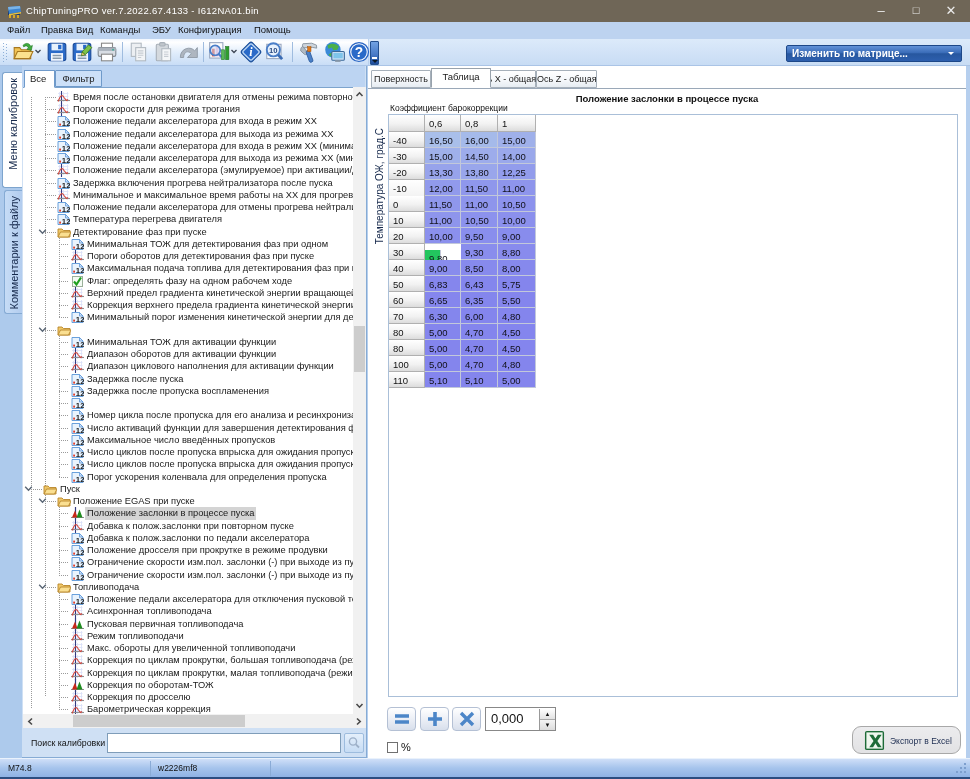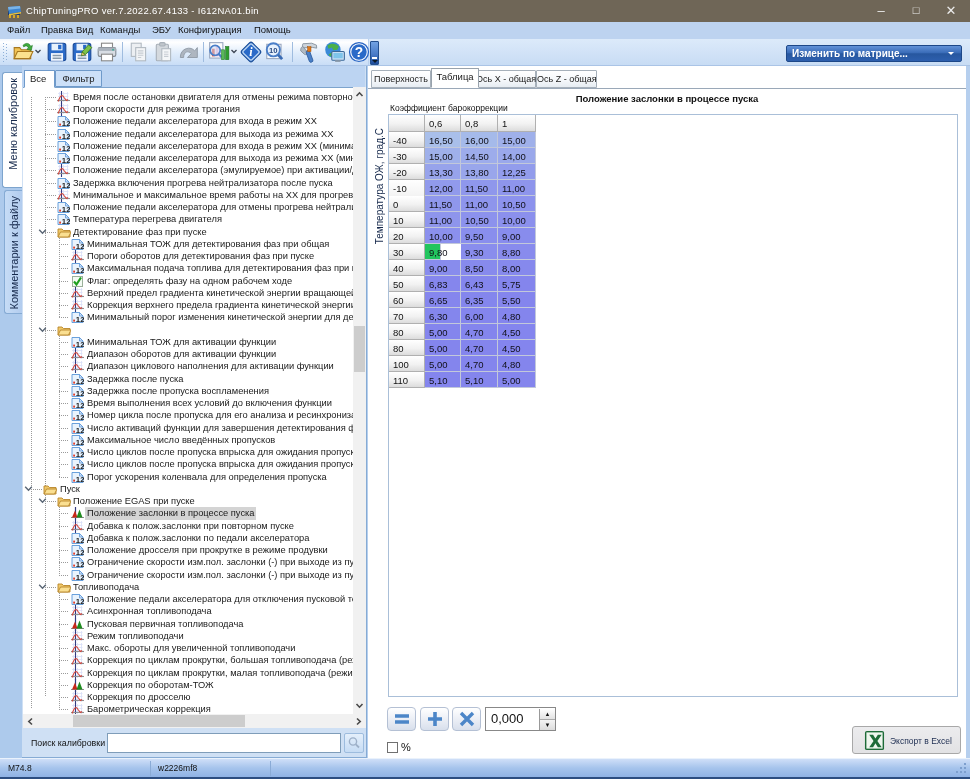--- a/index.html
+++ b/index.html
@@ -45,21 +45,21 @@
 #rtitle{left:0;top:27px;width:598px;text-align:center;font-size:9.5px;font-weight:bold;color:#111}
 #klabel{left:22px;top:37px;font-size:8.5px;color:#111;z-index:5}
 #gridbox{left:20px;top:48px;width:570px;height:583px;border:1px solid #aabfd8;background:#fff}
 .hcell{position:absolute;background:linear-gradient(#ffffff,#f2f2f2 55%,#dcdcdc);border-right:1px solid #b0b0b0;border-bottom:1px solid #b0b0b0;font-size:9.5px;color:#111;padding:3px 0 0 4px}
 .dcell{position:absolute;font-size:9.5px;color:#101018;padding:3px 0 0 4px;border-right:1px solid #c2c8da;border-bottom:1px solid #c2c8da}
 #ylabel{left:6px;top:62px;font-size:9.3px;color:#111}
 .cbtn{top:641px;width:29px;height:24px;background:linear-gradient(#ffffff,#e8ecf4 60%,#d8dfec);border:1px solid #b4c0d4;border-radius:4px}
 #spin{left:117px;top:641px;width:71px;height:24px;background:#fff;border:1px solid #888;font-size:13px;color:#111;line-height:22px;padding-left:5px}
 #pct{left:19px;top:676px;width:11px;height:11px;background:#fff;border:1px solid #707070}
 #pctlbl{left:33px;top:675px;font-size:11px;color:#111}
-#xlsbtn{left:484px;top:660px;width:109px;height:28px;background:linear-gradient(#ececee,#e2e2e4);border:1px solid #a8a8a8;border-radius:3px;font-size:8.5px;color:#1c2c50;white-space:nowrap}
+#xlsbtn{left:484px;top:660px;width:109px;height:28px;background:linear-gradient(#ececee,#e2e2e4);border:1px solid #a8a8a8;border-radius:9px;font-size:8.5px;color:#1c2c50;white-space:nowrap}
 #status{left:0;top:758px;width:970px;height:21px;background:linear-gradient(#cfdff8,#a6c4ec 50%,#8fb2e4);border-top:1px solid #eaf2fc;border-bottom:2px solid #2c4d80;font-size:8.5px;color:#111}
 .stsep{position:absolute;top:2px;width:1px;height:15px;background:#8aabd6}
 
 </style></head><body>
 <div id="titlebar" class="abs">
 <svg class="abs" style="left:7px;top:5px" width="15" height="13" viewBox="0 0 15 13">
       <rect x="1" y="6" width="12" height="4" fill="#1c3a6e"></rect>
       <path d="M2 10 h2 v3 h-2 z M6 10 h2 v3 h-2 z M10 10 h2 v3 h-2 z" fill="#d8a828"></path>
       <path d="M1 2 L13 1 L14 7 L2 9 z" fill="#3d85d0"></path>
       <path d="M1 2 L13 1 L13.4 3.5 L1.6 4.8 z" fill="#7ab4e8"></path>
@@ -349,21 +349,21 @@
 <div class="trow abs" style="left:0;top:149.94px;width:330px">
 <span class="hcon" style="left:36px;top:6px;width:10px"></span>
 <span class="abs" style="left:47.5px;top:0px">
           <svg width="13" height="13" viewBox="0 0 13 13">
             <path d="M1 1.5 h7.5 l3.5 3.5 v6.5 h-11 z" fill="#e9f3fd" stroke="#5a96d8" stroke-width="0.9"></path>
             <path d="M8.5 1.5 l3.5 3.5 h-3.5 z" fill="#cfe2f6" stroke="#5a96d8" stroke-width="0.8"></path>
             <rect x="2.2" y="8.6" width="1.8" height="2" fill="#e23b26"></rect>
             <text x="4.8" y="10.8" font-family="Liberation Sans" font-size="7.8" font-weight="bold" fill="#222">12</text>
           </svg>
         </span>
-<span style="position:absolute;left:62px;top:0px;padding:0 2px">Минимальная ТОЖ для детектирования фаз при общая</span>
+<span style="position:absolute;left:62px;top:0px;padding:0 2px">Минимальная ТОЖ для детектирования фаз при одном</span>
 </div>
 <div class="trow abs" style="left:0;top:162.19px;width:330px">
 <span class="hcon" style="left:36px;top:6px;width:10px"></span>
 <span class="abs" style="left:47.5px;top:0px">
           <svg width="13" height="13" viewBox="0 0 13 13">
             <path d="M1 2.5 h10.5 M1 5.5 h10.5 M1 8.5 h10.5 M2.5 1 v10 M6.5 1 v10 M10.5 1 v10" stroke="#d8def8" stroke-width="0.8"></path>
             <path d="M4.5 0 v13" stroke="#323b80" stroke-width="1.1"></path>
             <path d="M0 9.5 h13" stroke="#909090" stroke-width="1.1"></path>
             <path d="M1.2 10.5 C3.5 3.5 5.5 3.5 7 6.5 L9.5 9.5 L11 8.5" stroke="#d4453a" stroke-width="1.1" fill="none"></path>
           </svg>
@@ -505,21 +505,20 @@
 <div class="trow abs" style="left:0;top:309.12px;width:330px">
 <span class="hcon" style="left:36px;top:6px;width:10px"></span>
 <span class="abs" style="left:47.5px;top:0px">
           <svg width="13" height="13" viewBox="0 0 13 13">
             <path d="M1 1.5 h7.5 l3.5 3.5 v6.5 h-11 z" fill="#e9f3fd" stroke="#5a96d8" stroke-width="0.9"></path>
             <path d="M8.5 1.5 l3.5 3.5 h-3.5 z" fill="#cfe2f6" stroke="#5a96d8" stroke-width="0.8"></path>
             <rect x="2.2" y="8.6" width="1.8" height="2" fill="#e23b26"></rect>
             <text x="4.8" y="10.8" font-family="Liberation Sans" font-size="7.8" font-weight="bold" fill="#222">12</text>
           </svg>
         </span>
-<span style="position:absolute;left:62px;top:0px;padding:0 2px">Время выполнения всех условий до включения функции</span>
 </div>
 <div class="trow abs" style="left:0;top:321.37px;width:330px">
 <span class="hcon" style="left:36px;top:6px;width:10px"></span>
 <span class="abs" style="left:47.5px;top:0px">
           <svg width="13" height="13" viewBox="0 0 13 13">
             <path d="M1 1.5 h7.5 l3.5 3.5 v6.5 h-11 z" fill="#e9f3fd" stroke="#5a96d8" stroke-width="0.9"></path>
             <path d="M8.5 1.5 l3.5 3.5 h-3.5 z" fill="#cfe2f6" stroke="#5a96d8" stroke-width="0.8"></path>
             <rect x="2.2" y="8.6" width="1.8" height="2" fill="#e23b26"></rect>
             <text x="4.8" y="10.8" font-family="Liberation Sans" font-size="7.8" font-weight="bold" fill="#222">12</text>
           </svg>
@@ -846,21 +845,21 @@
       <span id="searchlbl" class="abs">Поиск калибровки</span>
       <span id="searchinp" class="abs"></span>
       <span id="searchbtn" class="abs"><svg width="18" height="18" viewBox="0 0 18 18">
           <circle cx="8" cy="7.5" r="3.6" fill="none" stroke="#9db0c8" stroke-width="1.4"></circle>
           <path d="M10.8 10.3 L14 13.5" stroke="#9db0c8" stroke-width="1.8"></path>
         </svg></span>
     </div>
 </div>
 <div id="rpanel" class="abs">
 <div class="tab rtabin abs" style="left:3px;top:4px;height:18px;font-size:9px;padding-top:3px;width:60px">Поверхность</div>
-<div class="tab rtabact abs" style="left:63px;top:2px;height:20px;z-index:3;font-size:9.5px;width:48px">Таблица</div>
+<div class="tab rtabact abs" style="left:63px;top:2px;height:20px;z-index:3;font-size:9.5px;width:60px">Таблица</div>
 <div class="tab rtabin abs" style="left:107px;top:4px;height:18px;font-size:9px;padding-top:3px;width:61px">Ось X - общая</div>
 <div class="tab rtabin abs" style="left:168px;top:4px;height:18px;font-size:9px;padding-top:3px;width:61px">Ось Z - общая</div>
 <div id="rtabline" class="abs"></div>
 <div id="rtitle" class="abs">Положение заслонки в процессе пуска</div>
 <div id="klabel" class="abs">Коэффициент барокоррекции</div>
 <div id="ylabel" class="abs"><span class="vtxt">Температура ОЖ, град.С</span></div>
 <div id="gridbox" class="abs">
 <div class="hcell" style="left:0px;top:0;width:36px;height:17px"></div>
 <div class="hcell" style="left:36px;top:0;width:36px;height:17px">0,6</div>
 <div class="hcell" style="left:72px;top:0;width:37px;height:17px">0,8</div>
@@ -887,21 +886,21 @@
 <div class="dcell" style="left:109px;top:81px;width:38px;height:16px;background:#8c92ed">10,50</div>
 <div class="hcell" style="left:0;top:97px;width:36px;height:16px">10</div>
 <div class="dcell" style="left:36px;top:97px;width:36px;height:16px;background:#8e95ec">11,00</div>
 <div class="dcell" style="left:72px;top:97px;width:37px;height:16px;background:#8c92ed">10,50</div>
 <div class="dcell" style="left:109px;top:97px;width:38px;height:16px;background:#8b90ed">10,00</div>
 <div class="hcell" style="left:0;top:113px;width:36px;height:16px">20</div>
 <div class="dcell" style="left:36px;top:113px;width:36px;height:16px;background:#8b90ed">10,00</div>
 <div class="dcell" style="left:72px;top:113px;width:37px;height:16px;background:#898eed">9,50</div>
 <div class="dcell" style="left:109px;top:113px;width:38px;height:16px;background:#888ced">9,00</div>
 <div class="hcell" style="left:0;top:129px;width:36px;height:16px">30</div>
-<div class="dcell" style="left:36px;top:129px;width:16px;height:16px;background:#22c55e">9,80</div>
+<div class="dcell" style="left:36px;top:135px;width:16px;height:16px;background:#22c55e">9,80</div>
 <div class="dcell" style="left:72px;top:129px;width:37px;height:16px;background:#898ded">9,30</div>
 <div class="dcell" style="left:109px;top:129px;width:38px;height:16px;background:#888bed">8,80</div>
 <div class="hcell" style="left:0;top:145px;width:36px;height:16px">40</div>
 <div class="dcell" style="left:36px;top:145px;width:36px;height:16px;background:#888ced">9,00</div>
 <div class="dcell" style="left:72px;top:145px;width:37px;height:16px;background:#878aed">8,50</div>
 <div class="dcell" style="left:109px;top:145px;width:38px;height:16px;background:#8689ed">8,00</div>
 <div class="hcell" style="left:0;top:161px;width:36px;height:16px">50</div>
 <div class="dcell" style="left:36px;top:161px;width:36px;height:16px;background:#8586ed">6,83</div>
 <div class="dcell" style="left:72px;top:161px;width:37px;height:16px;background:#8486ed">6,43</div>
 <div class="dcell" style="left:109px;top:161px;width:38px;height:16px;background:#8485ed">5,75</div>

